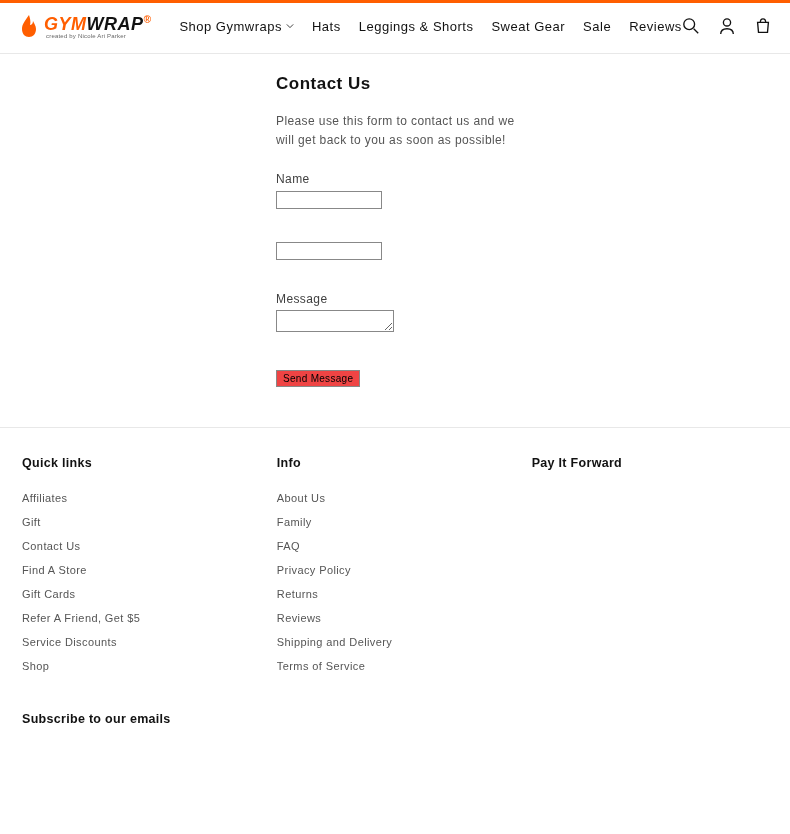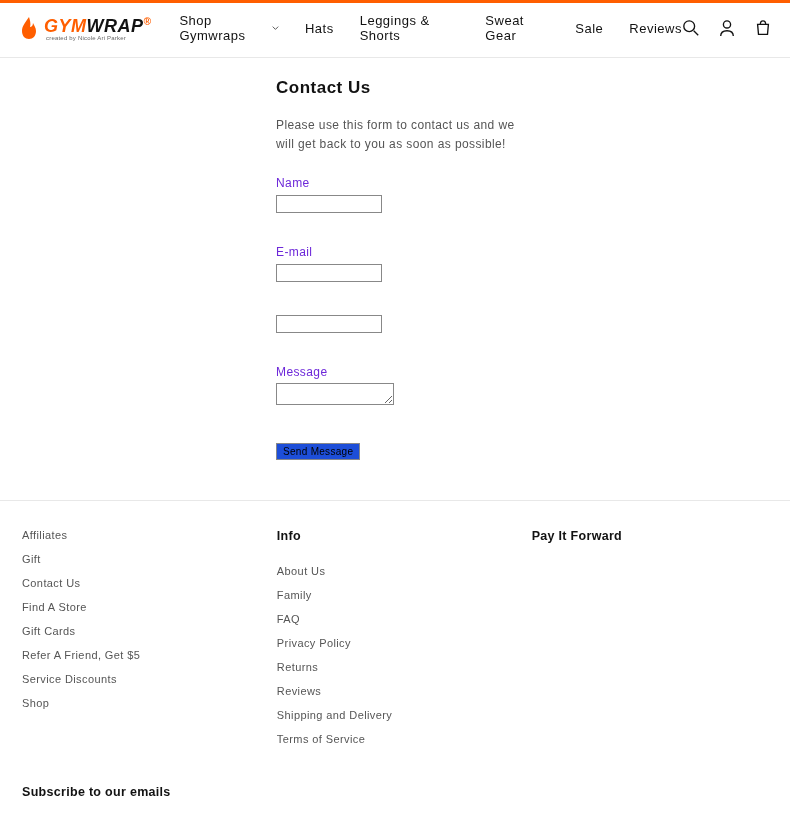--- a/index.html
+++ b/index.html
@@ -5,34 +5,34 @@
 * { box-sizing: border-box; margin: 0; padding: 0; }
 body { font-family: -apple-system, BlinkMacSystemFont, "Segoe UI", Arial, sans-serif; color: #121212; width: 790px; background: #fff; }
 .top-bar { height: 3px; background: #ff5e00; }
 .header { display: flex; align-items: center; padding: 10px 18px 14px; border-bottom: 1px solid #e8e8e8; }
 .logo { display: flex; align-items: center; gap: 4px; }
 .logo-flame { width: 22px; height: 26px; position: relative; }
 .logo-text { font-size: 18px; font-weight: 800; letter-spacing: 0.5px; font-style: italic; }
 .logo-text span:first-child { color: #ff5e00; }
 .logo-text span:last-child { color: #222; }
 .logo-sub { font-size: 6px; color: #666; letter-spacing: 0.2px; margin-top: -2px; margin-left: 2px; }
-.nav { display: flex; gap: 26px; margin-left: 28px; font-size: 13px; color: #121212; }
+.nav { display: flex; gap: 18px; margin-left: 28px; font-size: 13px; color: #121212; }
 .nav-item { cursor: pointer; display: flex; align-items: center; gap: 4px; letter-spacing: 0.5px; }
 .chevron { width: 8px; height: 8px; }
 .header-icons { margin-left: auto; display: flex; gap: 18px; align-items: center; }
 .icon-btn { width: 18px; height: 18px; cursor: pointer; display: flex; align-items: center; justify-content: center; }
 .main { padding: 20px 0 40px; }
 .form-wrap { margin-left: 276px; width: 280px; }
 .page-title { font-size: 17px; font-weight: 700; letter-spacing: 0.5px; margin-bottom: 18px; }
 .intro { font-size: 12px; color: #555; letter-spacing: 0.4px; line-height: 1.6; margin-bottom: 22px; max-width: 250px; }
 .field { margin-bottom: 32px; }
-.field label { display: block; font-size: 12px; color: #6d28d9; letter-spacing: 0.4px; margin-bottom: 4px; }
+.field label { display: block; font-size: 12px; color: #404040; letter-spacing: 0.4px; margin-bottom: 4px; }
 .field input[type="text"] { width: 106px; height: 18px; border: 1px solid #888; font-size: 12px; padding: 1px 3px; }
 .field textarea { width: 118px; height: 22px; border: 1px solid #888; font-size: 12px; resize: both; padding: 1px 3px; }
-.submit-btn { font-size: 10px; padding: 2px 6px; background: #1d4ed8; border: 1px solid #888; cursor: pointer; letter-spacing: 0.3px; }
+.submit-btn { font-size: 10px; padding: 2px 6px; background: #ef4444; border: 1px solid #888; cursor: pointer; letter-spacing: 0.3px; }
 .footer { border-top: 1px solid #e8e8e8; padding: 28px 22px 30px; }
 .footer-cols { display: flex; gap: 40px; }
 .footer-col { flex: 1; }
 .footer-col:last-child { flex: 1.1; }
 .footer-heading { font-size: 12.5px; font-weight: 700; letter-spacing: 0.3px; margin-bottom: 22px; }
 .footer-list { list-style: none; }
 .footer-list li { font-size: 11px; color: #555; letter-spacing: 0.4px; margin-bottom: 12px; cursor: pointer; }
 .footer-text { font-size: 11px; color: #555; letter-spacing: 0.4px; line-height: 1.7; }
 .footer-text a { color: #555; text-decoration: underline; cursor: pointer; }
 .subscribe-row { display: flex; align-items: center; justify-content: space-between; margin-top: 28px; }
@@ -103,37 +103,34 @@
 
 <main class="main">
   <div class="form-wrap">
     <h1 class="page-title">Contact Us</h1>
     <p class="intro">Please use this form to contact us and we will get back to you as soon as possible!</p>
     <div class="field">
       <label>Name</label>
       <input type="text" style="">
     </div>
     <div class="field">
-      <label>E-mail</label>
-      <input type="text" style="">
-    </div>
-    <div class="field">
       <input type="text" style="">
     </div>
     <div class="field">
       <label>Message</label>
       <textarea style=""></textarea>
     </div>
     <button class="submit-btn">Send Message</button>
   </div>
 </main>
 
 <footer class="footer">
   <div class="footer-cols">
     <div class="footer-col">
+      <h3 class="footer-heading">Quick links</h3>
       <ul class="footer-list">
         <li>Affiliates</li>
         <li>Gift</li>
         <li>Contact Us</li>
         <li>Find A Store</li>
         <li>Gift Cards</li>
         <li>Refer A Friend, Get $5</li>
         <li>Service Discounts</li>
         <li>Shop</li>
       </ul>

